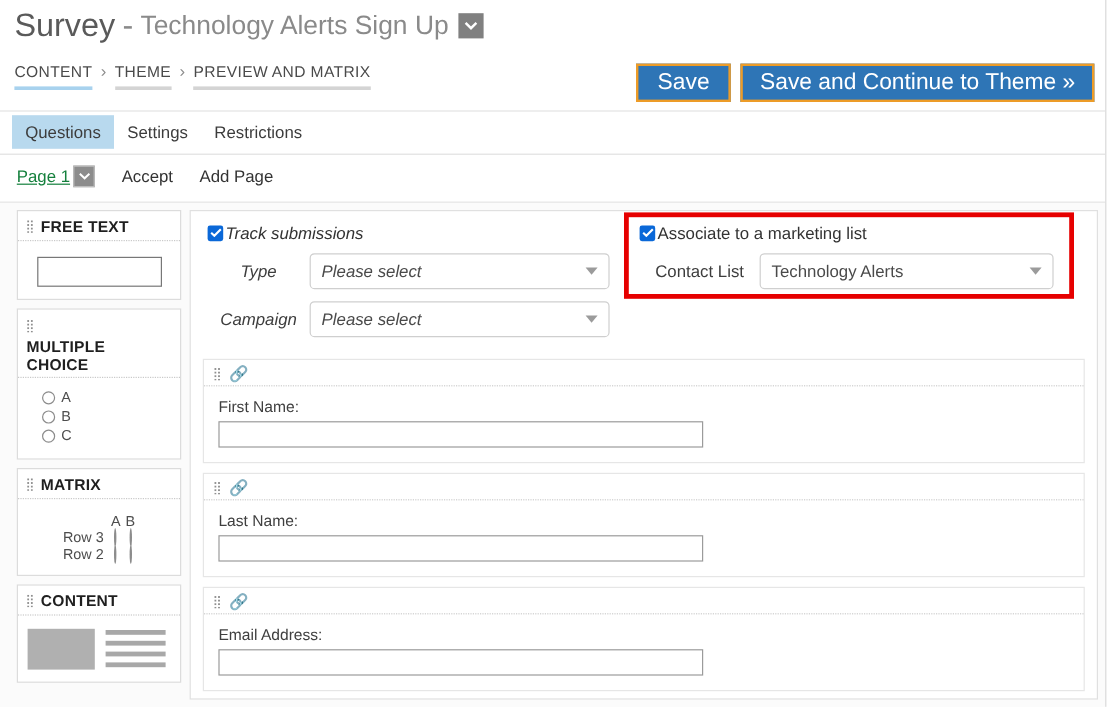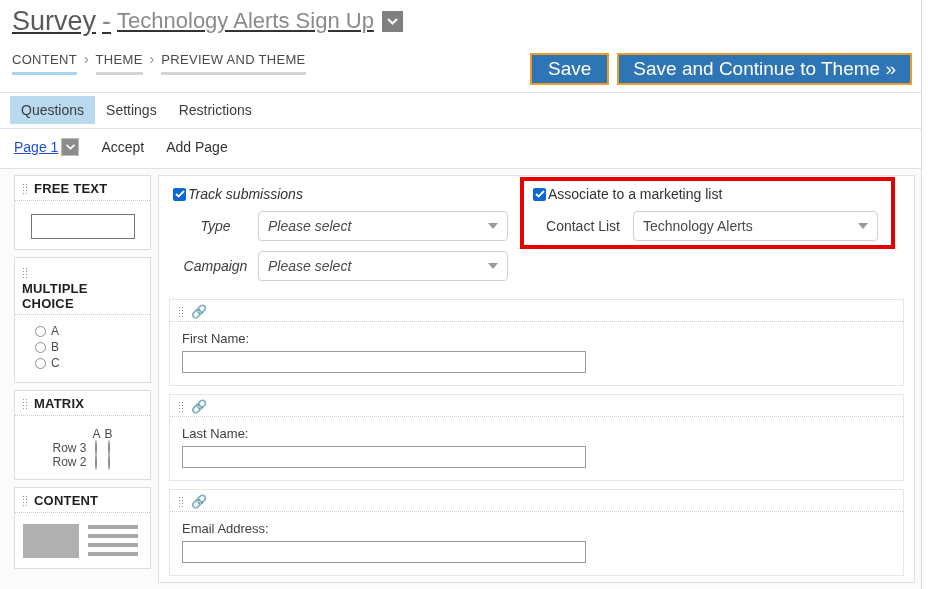--- a/index.html
+++ b/index.html
@@ -34,21 +34,20 @@
   }
 
   
   .title-row {
     position: absolute;
     left: 12px;
     top: 4px;
     display: flex;
     align-items: center;
     height: 34px;
-    text-decoration: underline;
   }
   .title-main {
     font-size: 27px;
     font-weight: 400;
     color: #5a5a5a;
     letter-spacing: 0px;
   }
   .title-dash {
     font-size: 27px;
     color: #8a8a8a;
@@ -155,21 +154,21 @@
   
   .pagebar {
     position: absolute;
     left: 14px;
     top: 138px;
     display: flex;
     align-items: center;
     font-size: 14px;
   }
   .page-label {
-    color: #1d4ed8;
+    color: #15803d;
     text-decoration: underline;
     cursor: pointer;
   }
   .page-caret {
     margin-left: 3px;
     width: 18px;
     height: 18px;
     background: #8c8c8c;
     border: 1px solid #bdbdbd;
     display: inline-flex;
@@ -427,21 +426,21 @@
           <path d="M2 2 L6.5 6.5 L11 2" stroke="#ffffff" stroke-width="2" fill="none"></path>
         </svg>
     </span>
   </div>
 
   <div class="crumbs">
     <span class="crumb active">CONTENT</span>
     <span class="crumb-sep">›</span>
     <span class="crumb inactive">THEME</span>
     <span class="crumb-sep">›</span>
-    <span class="crumb inactive">PREVIEW AND THEME</span>
+    <span class="crumb inactive">PREVIEW AND MATRIX</span>
   </div>
 
   <div class="actions">
     <button class="btn">Save</button>
     <button class="btn primary">Save and Continue to Theme »</button>
   </div>
 
   <div class="header-rule"></div>
 
   <div class="tabs">

